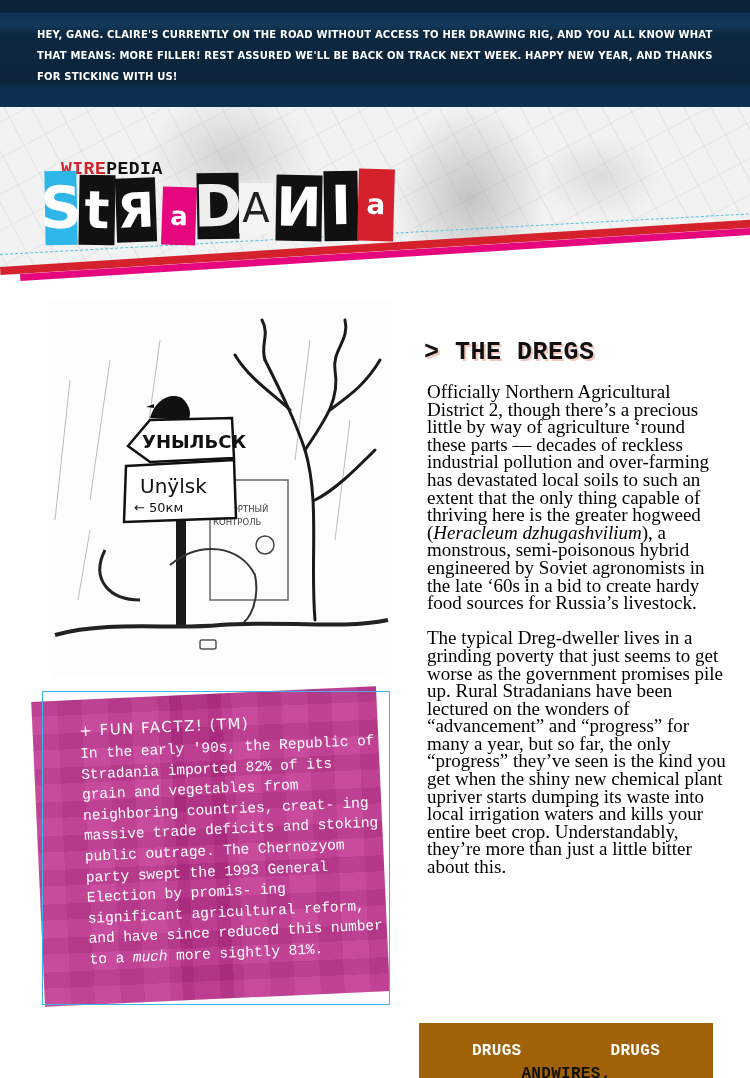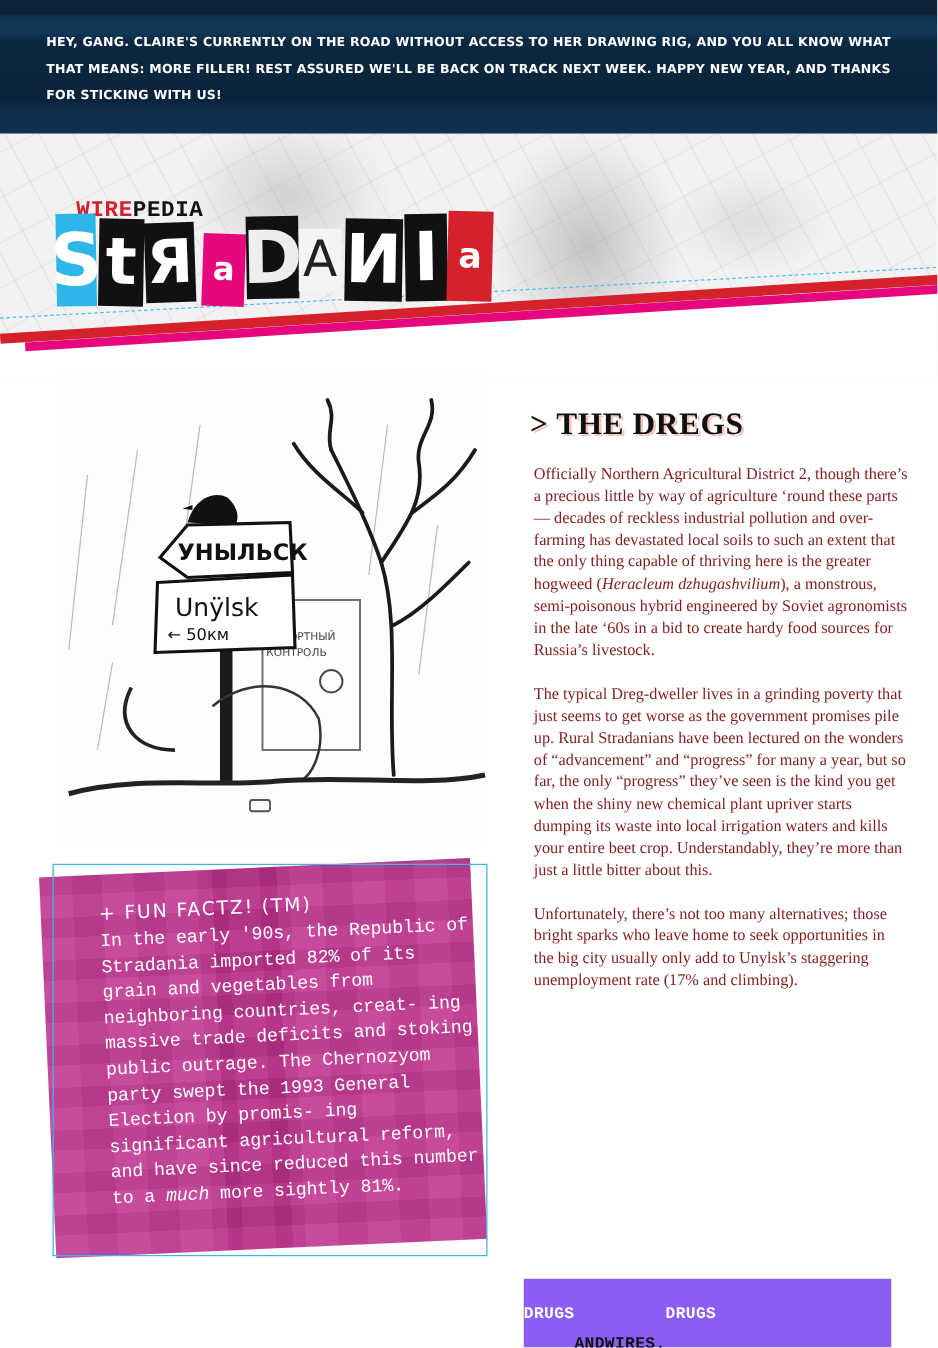--- a/index.html
+++ b/index.html
@@ -88,33 +88,33 @@
     font-family:"DejaVu Sans", sans-serif; font-size:15px; letter-spacing:1.5px; text-transform:uppercase; margin-top:18px;
   }
   .factz-body {
     font-family:"Liberation Mono", monospace; font-size:14.6px; line-height:20.6px; margin-top:4px; letter-spacing:-0.1px;
   }
   .factz-body i { font-style:italic; }
 
   
   .article { position:absolute; left:427px; top:326px; width:300px; }
   .article-title {
-    font-family:Liberation Serif, serif; font-weight:bold; font-size:25px; letter-spacing:0.5px;
-    color:#111111; text-shadow:2px 2px 0 #f4c7bd; margin:0 0 16px -3px;
+    font-family:Liberation Mono, monospace; font-weight:bold; font-size:25px; letter-spacing:0.5px;
+    color:#111111; text-shadow:2px 2px 0 #f4c7bd; margin:12px 0 16px -3px;
   }
   .para {
-    font-family:"Liberation Serif", serif; font-size:13px; line-height:17.6px; color:#7f1d1d; margin:0 0 17.6px 0;
+    font-family:"Liberation Serif", serif; font-size:19px; line-height:17.6px; color:#000000; margin:0 0 17.6px 0;
   }
   .para i { font-style:italic; }
 
   
   .footer-btn {
-    position:absolute; left:419px; top:1023px; width:294px; height:55px; background:#8b5cf6;
-    display:flex; align-items:center; 
-    font-family:"Liberation Mono", monospace; font-size:13px; font-weight:bold; letter-spacing:0.3px; text-decoration:none;
+    position:absolute; left:419px; top:1023px; width:294px; height:55px; background:#a16207;
+    display:flex; align-items:center; justify-content:center;
+    font-family:"Liberation Mono", monospace; font-size:16px; font-weight:bold; letter-spacing:0.3px; text-decoration:none;
   }
   .footer-btn .w { color:#ffffff; }
   .footer-btn .b { color:#111111;margin-top:47px; }
 </style>
 </head>
 <body>
 
 <div class="notice">
   <div class="notice-text">Hey, gang. Claire's currently on the road without access to her drawing rig, and you all know what that means: more filler! Rest assured we'll be back on track next week. Happy new year, and thanks for sticking with us!</div>
 </div>
@@ -196,21 +196,20 @@
   <div class="factz-content">
     <div class="factz-title">+ Fun Factz! (tm)</div>
     <div class="factz-body"><span>In the early '90s, the Republic of Stradania imported 82% of its grain and vegetables from neighboring countries, creat- ing massive trade deficits and stoking public outrage. The Chernozyom party swept the 1993 General Election by promis- ing significant agricultural reform, and have since reduced this number to a </span><i>much</i><span> more sightly 81%.</span></div>
   </div>
 </div>
 
 <div class="article">
   <div class="article-title">&gt; THE DREGS</div>
   <p class="para"><span>Officially Northern Agricultural District 2, though there’s a precious little by way of agriculture ‘round these parts — decades of reckless industrial pollution and over-farming has devastated local soils to such an extent that the only thing capable of thriving here is the greater hogweed (</span><i>Heracleum dzhugashvilium</i><span>), a monstrous, semi-poisonous hybrid engineered by Soviet agronomists in the late ‘60s in a bid to create hardy food sources for Russia’s livestock.</span></p>
   <p class="para">The typical Dreg-dweller lives in a grinding poverty that just seems to get worse as the government promises pile up. Rural Stradanians have been lectured on the wonders of “advancement” and “progress” for many a year, but so far, the only “progress” they’ve seen is the kind you get when the shiny new chemical plant upriver starts dumping its waste into local irrigation waters and kills your entire beet crop. Understandably, they’re more than just a little bitter about this.</p>
-  <p class="para">Unfortunately, there’s not too many alternatives; those bright sparks who leave home to seek opportunities in the big city usually only add to Unylsk’s staggering unemployment rate (17% and climbing).</p>
 </div>
 
 <a class="footer-btn">
   <span class="w">DRUGS</span>
     <span class="b">ANDWIRES</span>
     <span class="b">.</span>
     <span class="w">DRUGS</span>
 </a>
 
 </body></html>

